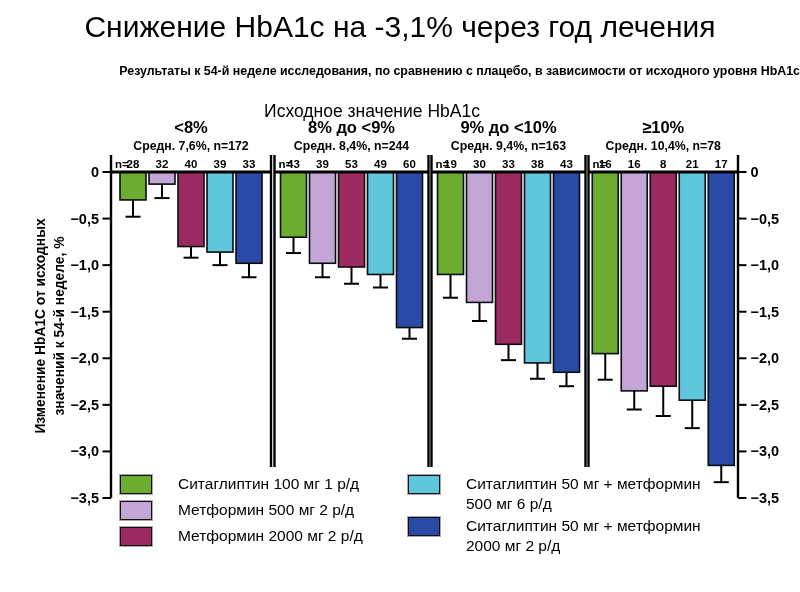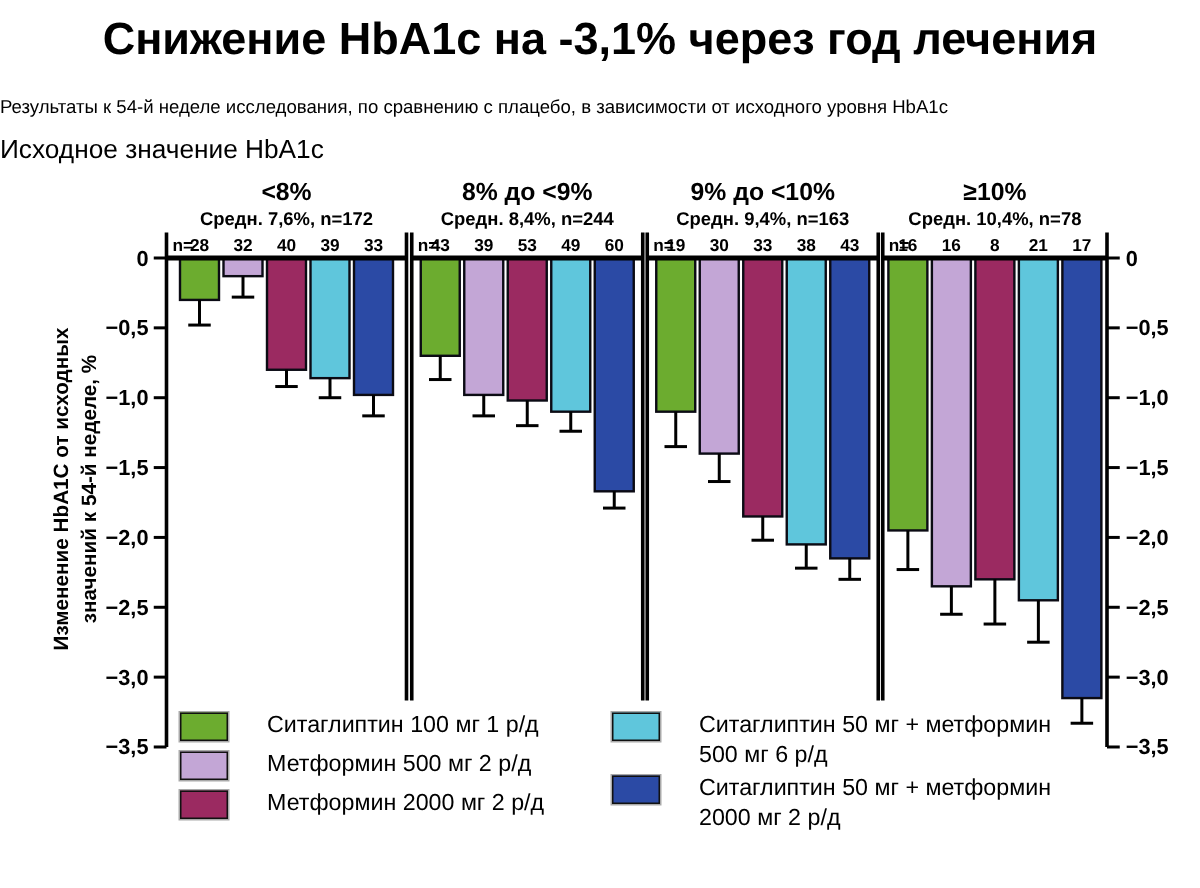--- a/index.html
+++ b/index.html
@@ -1,22 +1,22 @@
 <!DOCTYPE html>
 <html><head>
 <meta charset="utf-8">
 <style>
   html,body{margin:0;padding:0;background:#fff;}
   #page{position:relative;width:800px;height:592px;background:#fff;overflow:hidden;
         font-family:"Liberation Sans",sans-serif;color:#000;}
   .title{position:absolute;top:10px;left:0;width:800px;text-align:center;
-         font-size:30px;font-weight:700;letter-spacing:0;}
-  .subtitle{position:absolute;top:64px;left:0;width:800px;text-align:left;
-            font-size:12.4px;font-weight:400;}
-  .axis-header{position:absolute;top:89px;left:0;width:744px;text-align:left;
+         font-size:30px;font-weight:400;letter-spacing:0;}
+  .subtitle{position:absolute;top:64px;left:0;width:800px;text-align:right;
+            font-size:12.4px;font-weight:700;}
+  .axis-header{position:absolute;top:101px;left:0;width:744px;text-align:center;
                font-size:17.5px;font-weight:400;}
   #chart-svg{position:absolute;left:0;top:0;}
   #chart-svg text{font-family:"Liberation Sans",sans-serif;fill:#000;}
   .legend{position:absolute;left:0;top:0;width:800px;height:0;}
   .lg-item{position:absolute;display:flex;align-items:flex-start;gap:17px;}
   .sw{display:inline-block;width:30px;height:17px;border:1.6px solid #111;
       box-shadow:0 0 0 1px #a9a9a9;margin-right:9px;flex:0 0 auto;margin-top:1px;}
   .lg-text{font-size:15.5px;line-height:1.28;}
   .footer{position:absolute;left:49px;top:561px;font-size:10px;}
   .footer .it{font-style:italic;}

